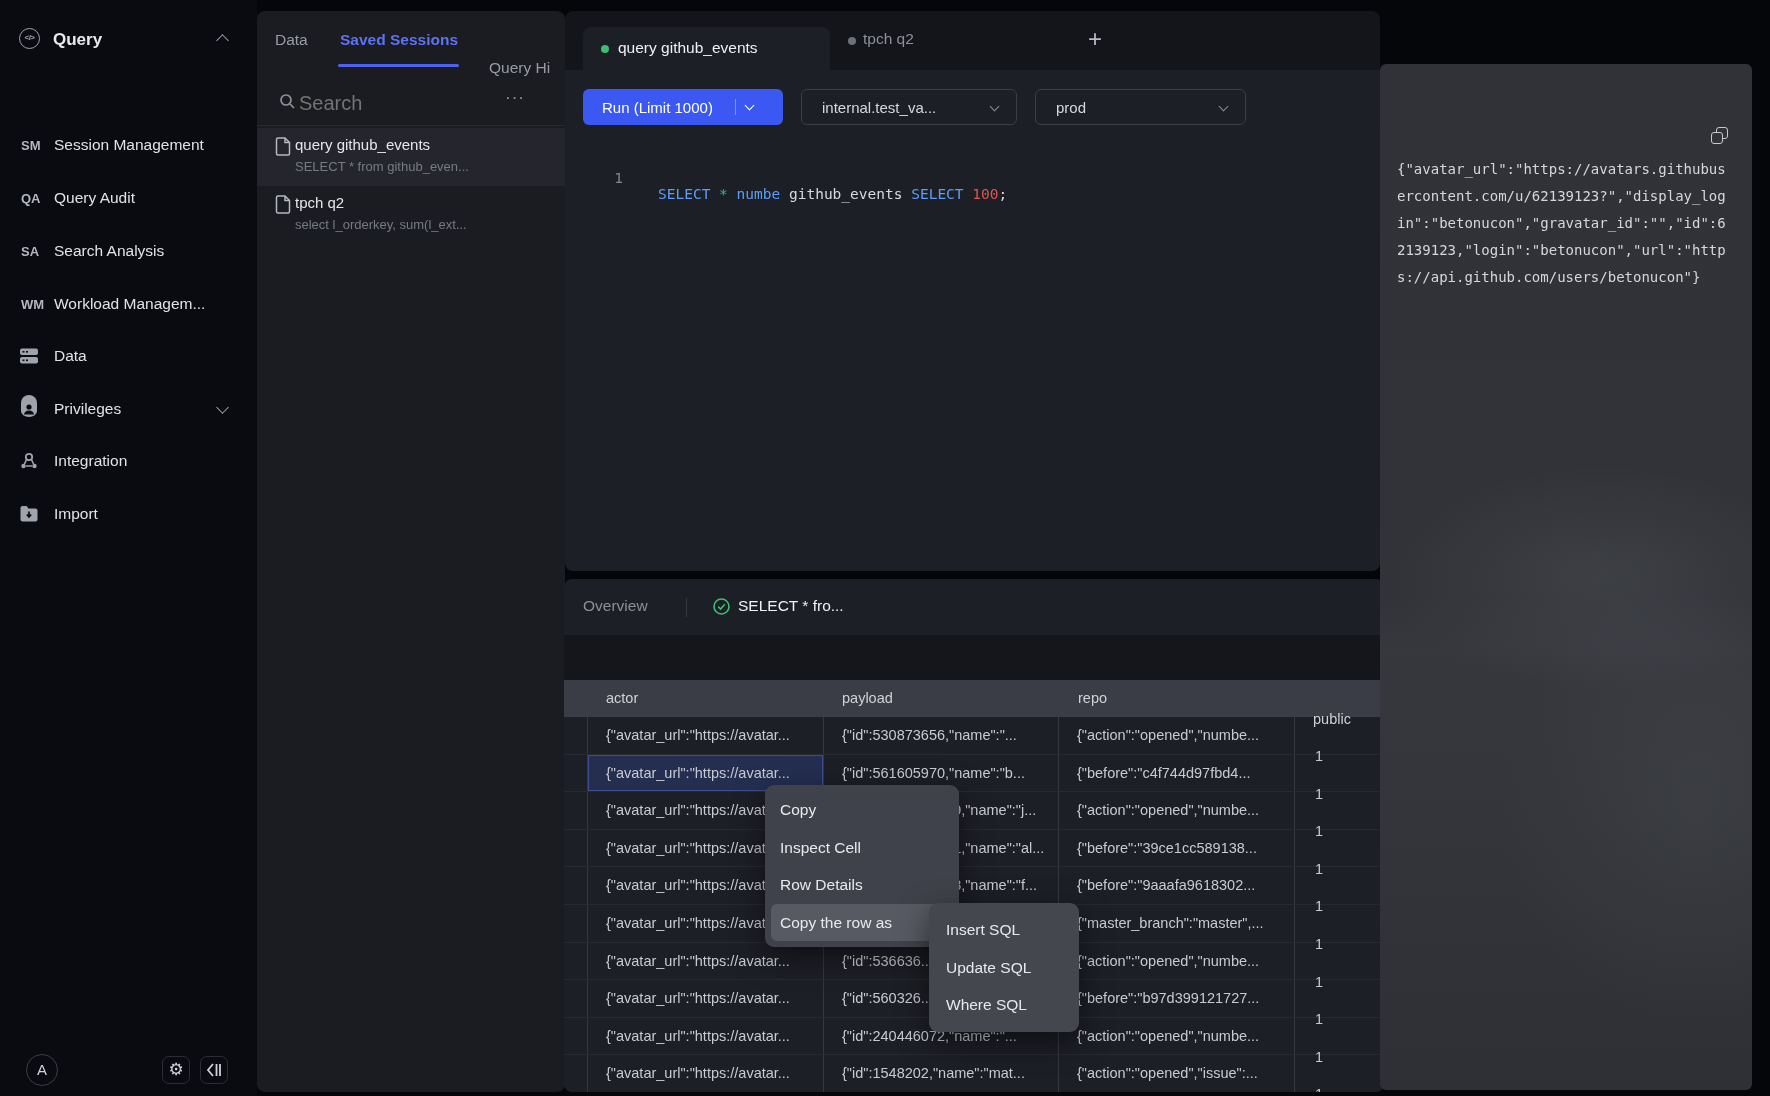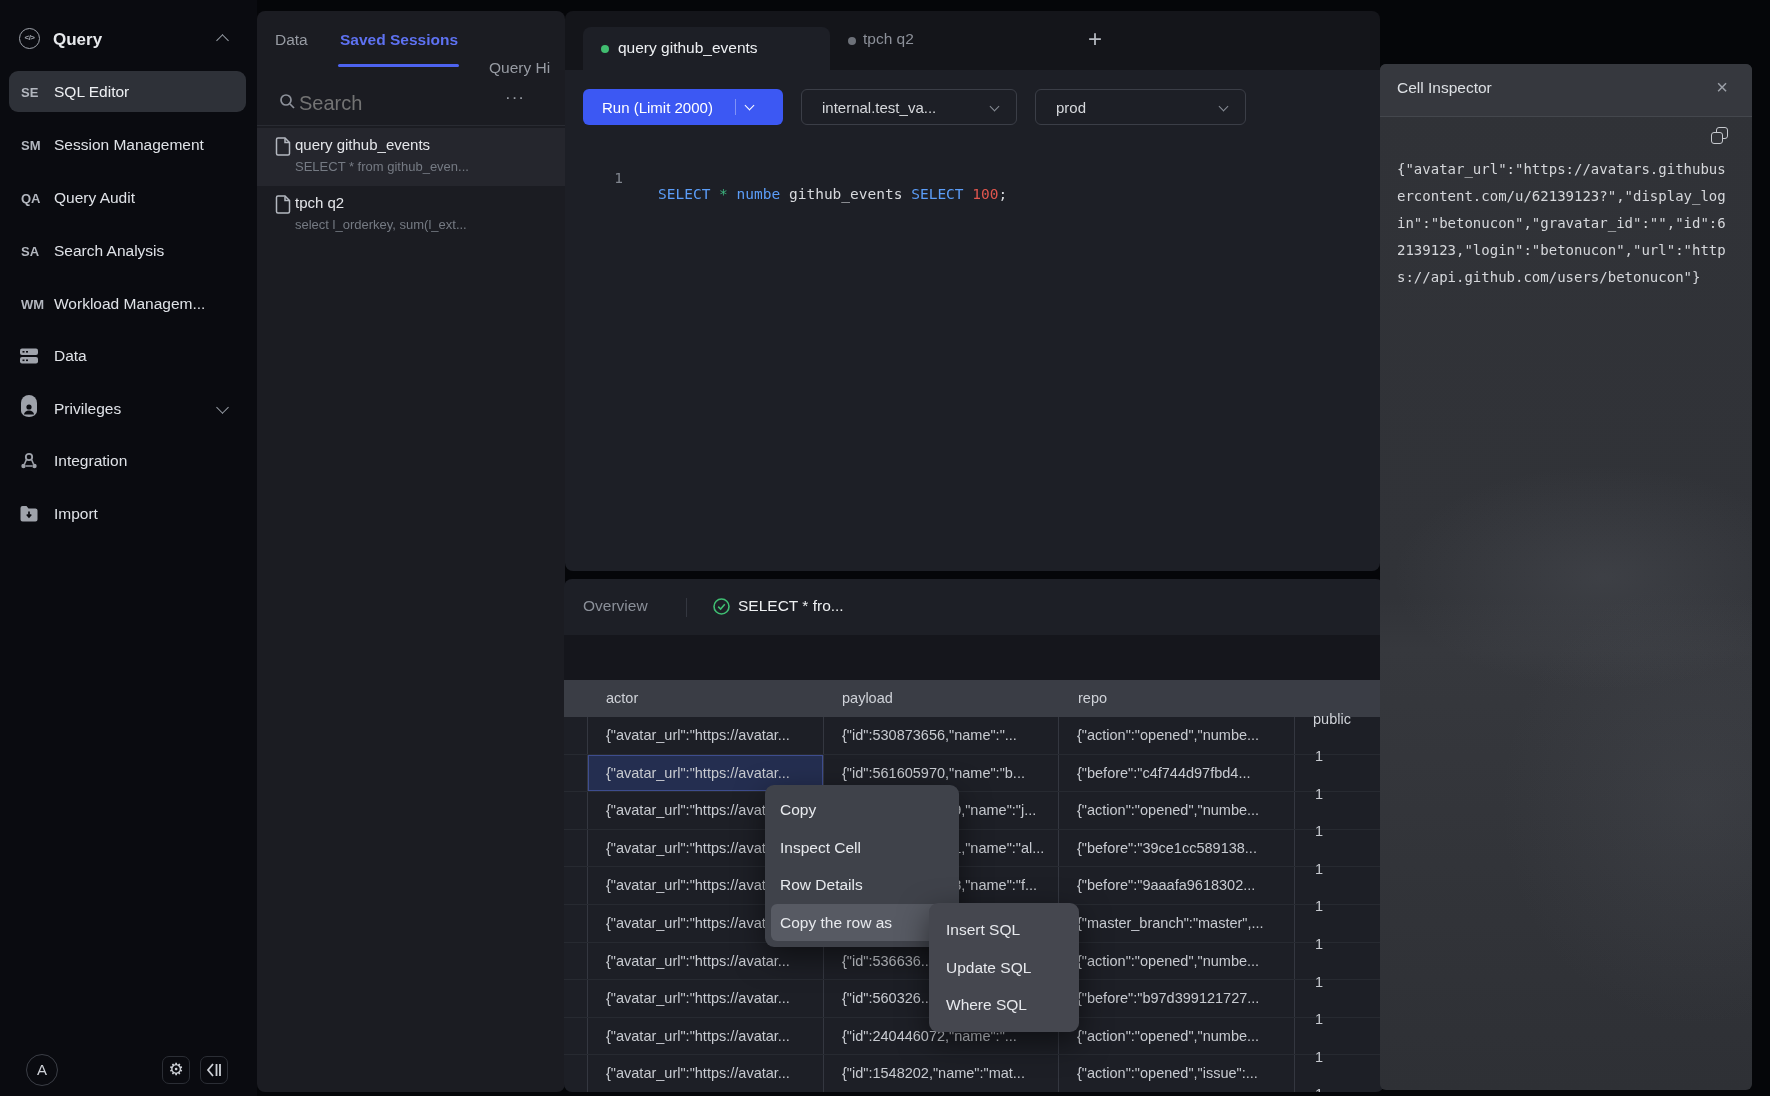--- a/index.html
+++ b/index.html
@@ -105,24 +105,20 @@
 <body>
 
 <div id="stage">
 
   <div id="sidebar" class="abs">
     <div class="abs sb-group-header">
       <span class="code-circle">&lt;/&gt;</span>
       <span class="glabel">Query</span>
       <span class="chev up" style="left:218px; top:10px;"></span>
     </div>
-    <div class="abs sb-sel">
-      <span class="sb-prefix" style="left:12px;">SE</span>
-      <span class="sb-label bright" style="left:45px;">SQL Editor</span>
-    </div>
     <div class="abs sb-item" style="top:130px;">
       <span class="sb-prefix">SM</span>
       <span class="sb-label">Session Management</span>
     </div>
     <div class="abs sb-item" style="top:183px;">
       <span class="sb-prefix">QA</span>
       <span class="sb-label">Query Audit</span>
     </div>
     <div class="abs sb-item" style="top:236px;">
       <span class="sb-prefix">SA</span>
@@ -229,21 +225,21 @@
         <span class="etab-label" style="left:35px; top:12px; color:#eef0f3;">query github_events</span>
       </div>
       <div>
         <span class="dot" style="left:283px; top:26px; background:#6d7179;"></span>
         <span class="etab-label" style="left:298px; top:19px; color:#8c9099;">tpch q2</span>
       </div>
       <span class="plus">+</span>
     </div>
     <div id="editor-body"></div>
     <div class="runbtn">
-      <span class="rlabel">Run (Limit 2000)</span>
+      <span class="rlabel">Run (Limit 1000)</span>
       <span class="rsep"></span>
       <span class="chev down"></span>
     </div>
     <div class="ddown" style="left:236px; width:216px;">
       <span class="dlabel">internal.test_va...</span>
       <span class="chev down"></span>
     </div>
     <div class="ddown" style="left:470px; width:211px;">
       <span class="dlabel">prod</span>
       <span class="chev down"></span>
@@ -355,24 +351,20 @@
       <span class="arrow">›</span>
     </div>
   </div>
   <div id="ctx-submenu" class="abs">
     <div class="mi">Insert SQL</div>
     <div class="mi">Update SQL</div>
     <div class="mi">Where SQL</div>
   </div>
 
   <div id="inspector" class="abs">
-    <div class="insp-head">
-      <span class="insp-title">Cell Inspector</span>
-      <span class="insp-close">×</span>
-    </div>
     <div class="insp-copy">
       <span class="sq2"></span>
         <span class="sq1" style="background:#323439;"></span>
     </div>
     <div class="insp-json">
       <div>{"avatar_url":"https://avatars.githubus</div>
       <div>ercontent.com/u/62139123?","display_log</div>
       <div>in":"betonucon","gravatar_id":"","id":6</div>
       <div>2139123,"login":"betonucon","url":"http</div>
       <div>s://api.github.com/users/betonucon"}</div>

